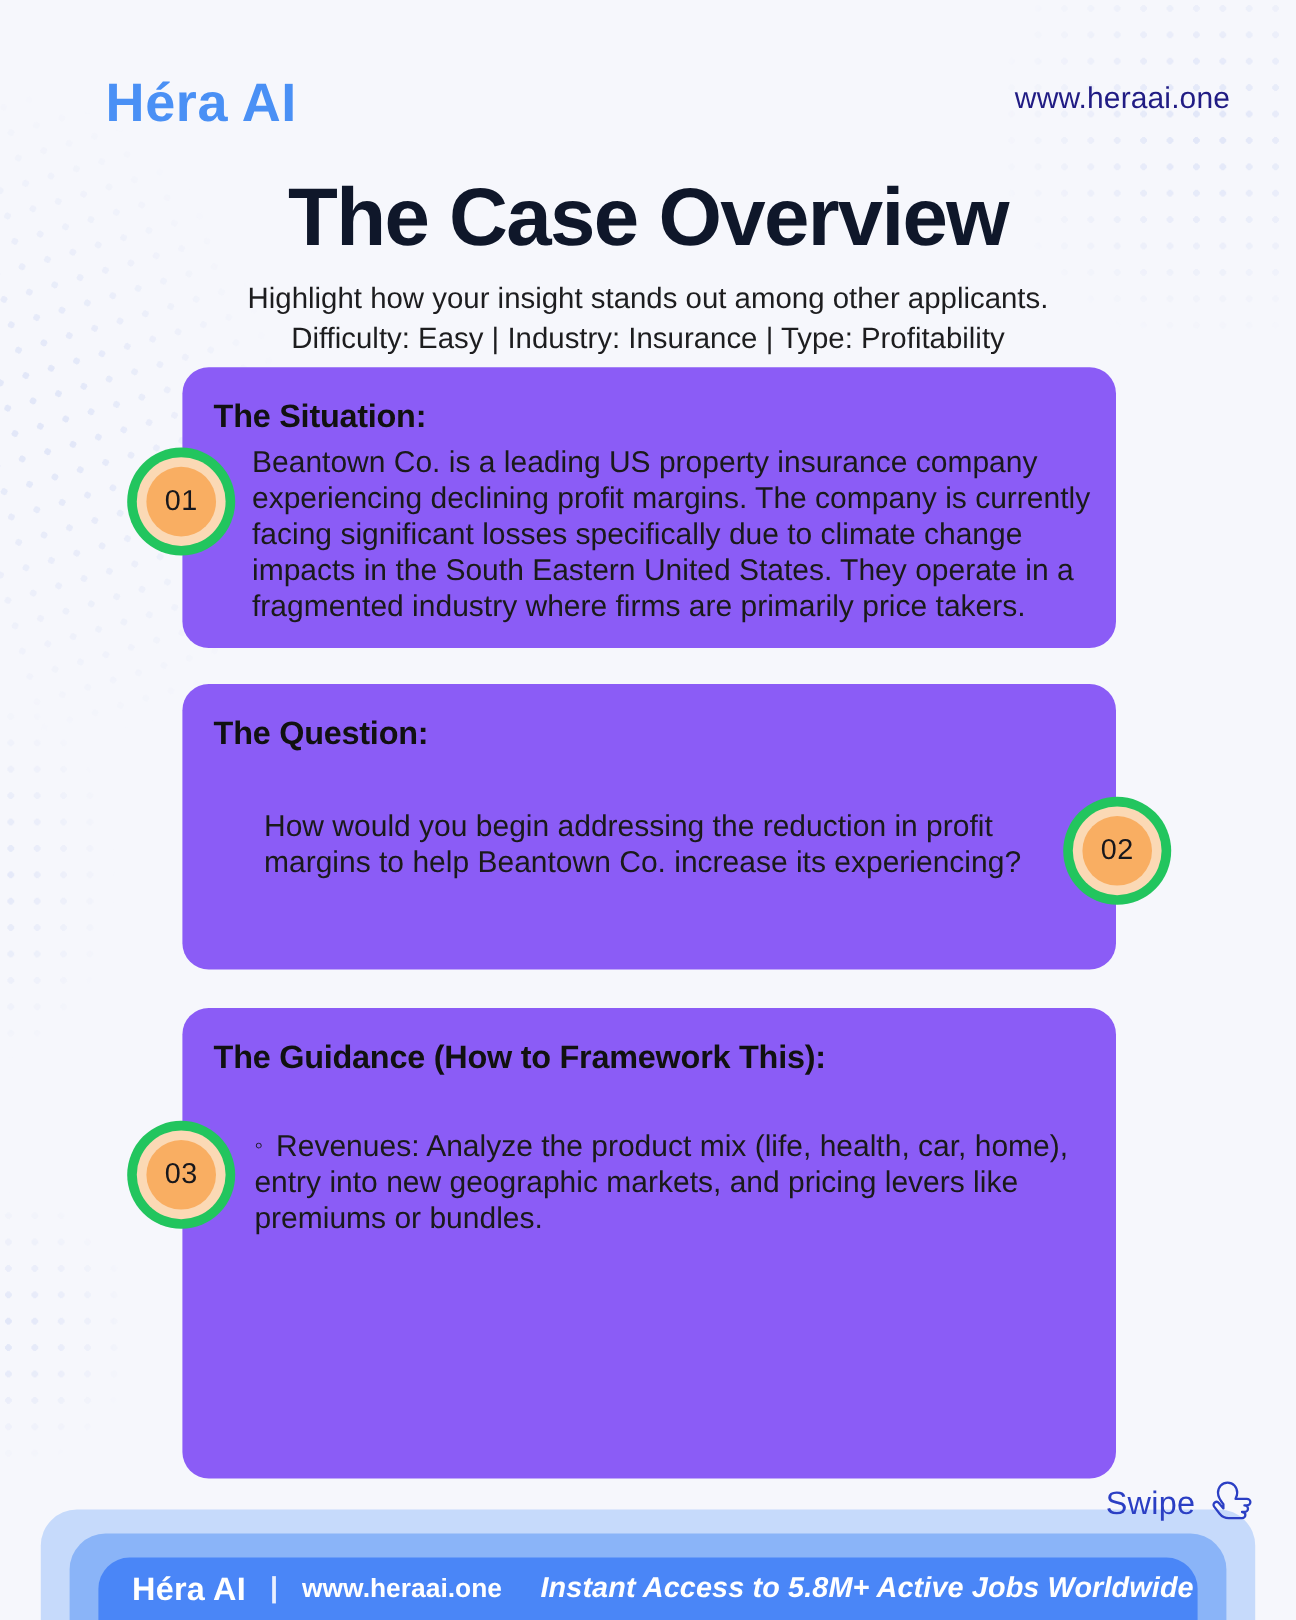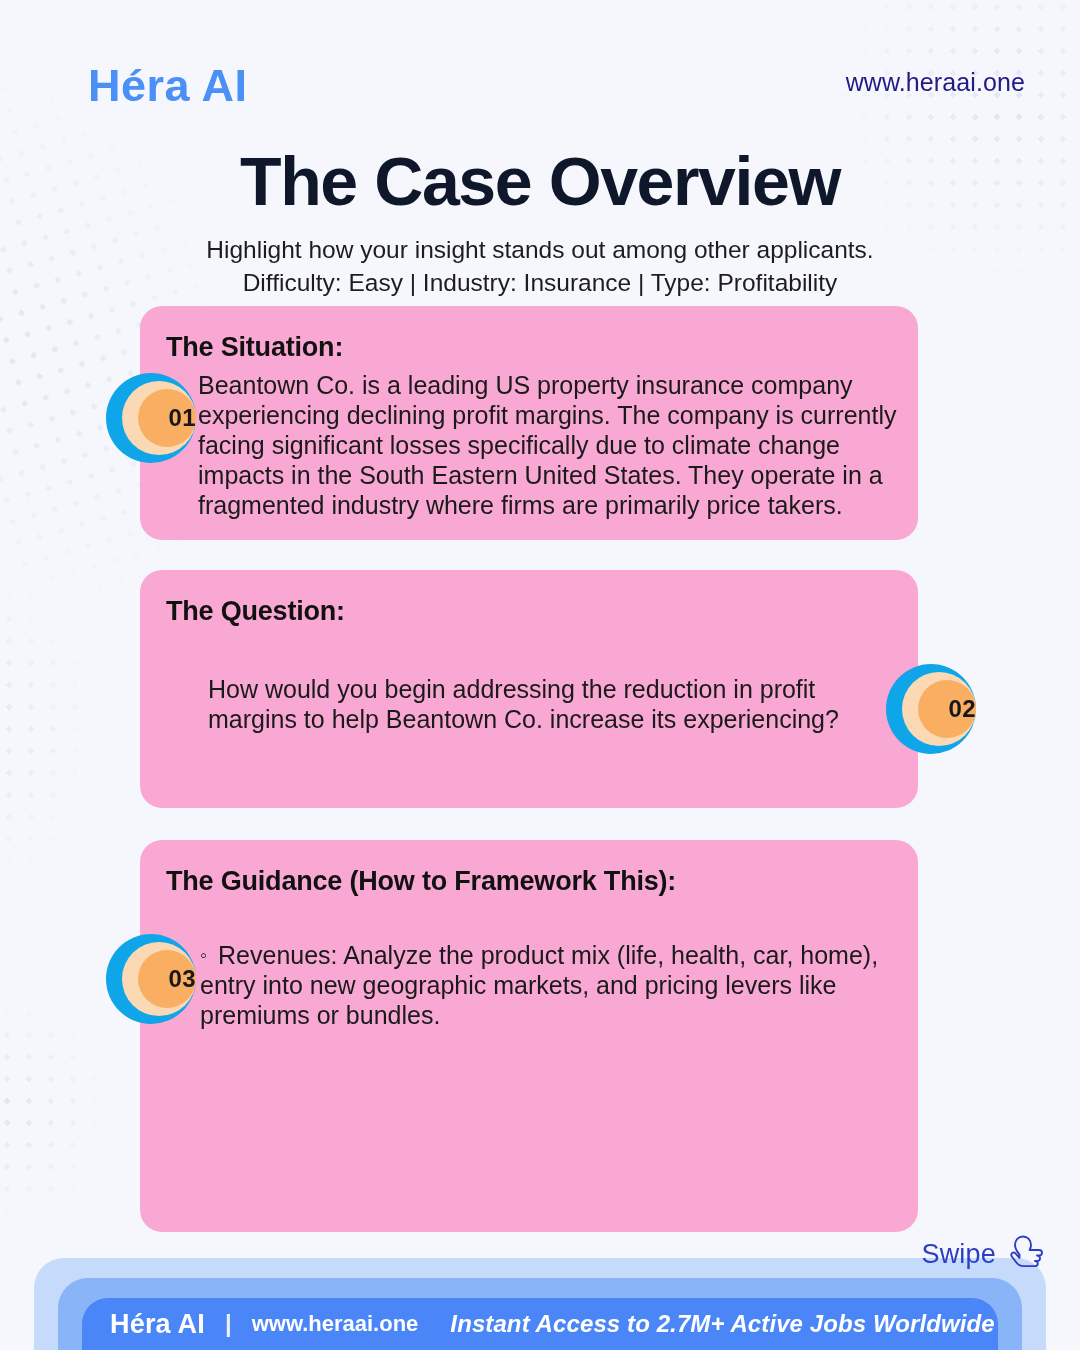--- a/index.html
+++ b/index.html
@@ -83,23 +83,23 @@
     text-align: center;
     font-size: 24.5px;
     color: #1D1D1F;
     line-height: 1.36;
   }
   .subtitle div { white-space: nowrap; }
 
   
   .card {
     position: absolute;
-    left: 140px;
+    left: 152px;
     width: 778px;
-    background: #f9a8d4;
+    background: #8b5cf6;
     border-radius: 22px;
   }
   #card-situation { top: 306px; height: 234px; }
   #card-question  { top: 570px; height: 238px; }
   #card-guidance  { top: 840px; height: 392px; }
 
   .card-heading {
     position: absolute;
     left: 26px;
     font-size: 27px;
@@ -122,25 +122,24 @@
   #body-guidance  { left: 60px; top: 100px; width: 700px; }
 
   .bullet-line { display: block; }
   .bullet-line .bul { font-size: 20px; vertical-align: 2px; padding-right: 4px; }
 
   
   .badge {
     position: absolute;
     width: 90px; height: 90px;
     border-radius: 50%;
-    background: #0ea5e9;
+    background: #22c55e;
     display: flex;
     align-items: center;
-    justify-content: flex-end;
-    font-weight: bold;
+    justify-content: center;
   }
   .badge .ring-mid {
     position: absolute;
     width: 74px; height: 74px;
     border-radius: 50%;
     background: #FBD9B5;
   }
   .badge .ring-inner {
     position: absolute;
     width: 58px; height: 58px;
@@ -282,14 +281,14 @@
     </svg>
   </span>
 </div>
 
 <div class="footer-layer" id="footer-layer-outer"></div>
 <div class="footer-layer" id="footer-layer-mid"></div>
 <div class="footer-layer" id="footer-layer-main">
   <span class="footer-brand">Héra AI</span>
   <span class="footer-sep">|</span>
   <span class="footer-url">www.heraai.one</span>
-  <span class="footer-tagline">Instant Access to 2.7M+ Active Jobs Worldwide</span>
+  <span class="footer-tagline">Instant Access to 5.8M+ Active Jobs Worldwide</span>
 </div>
 
 </body></html>

